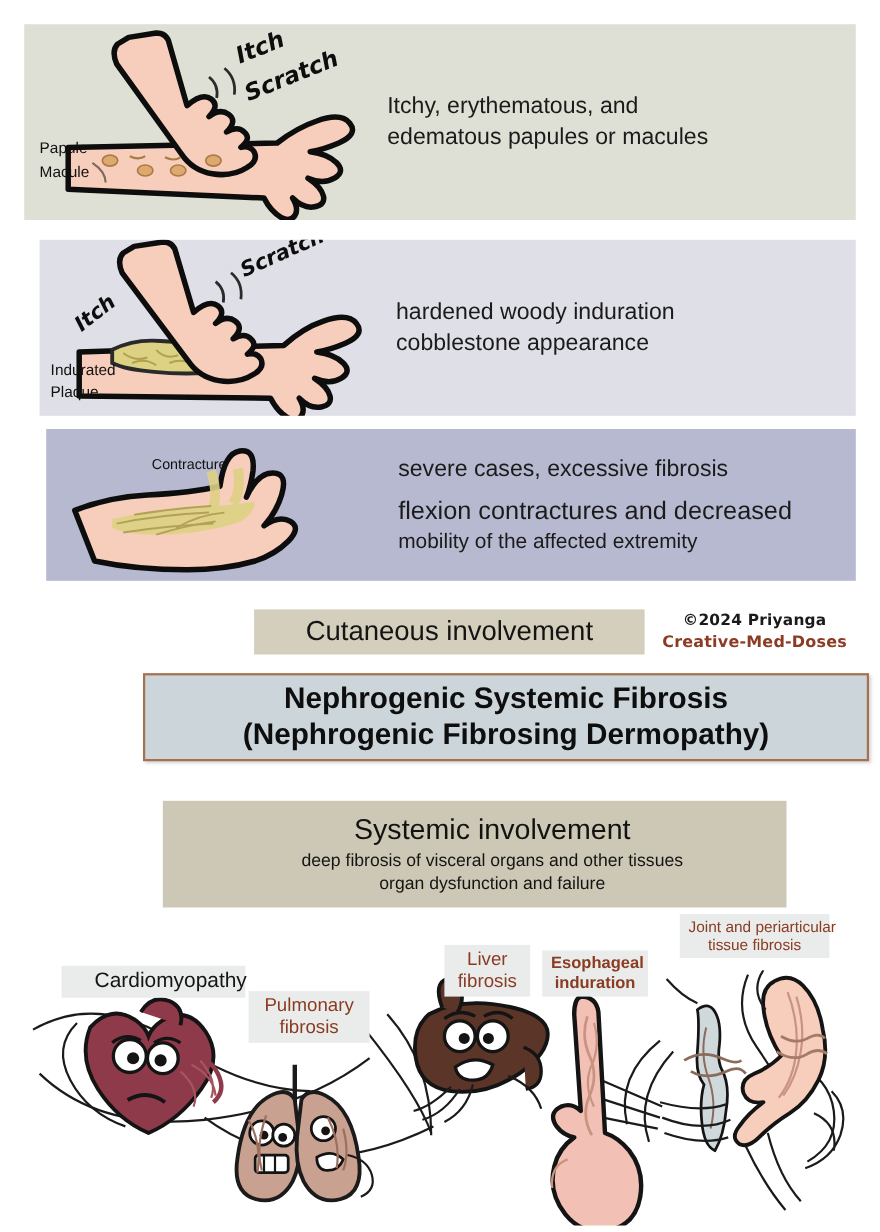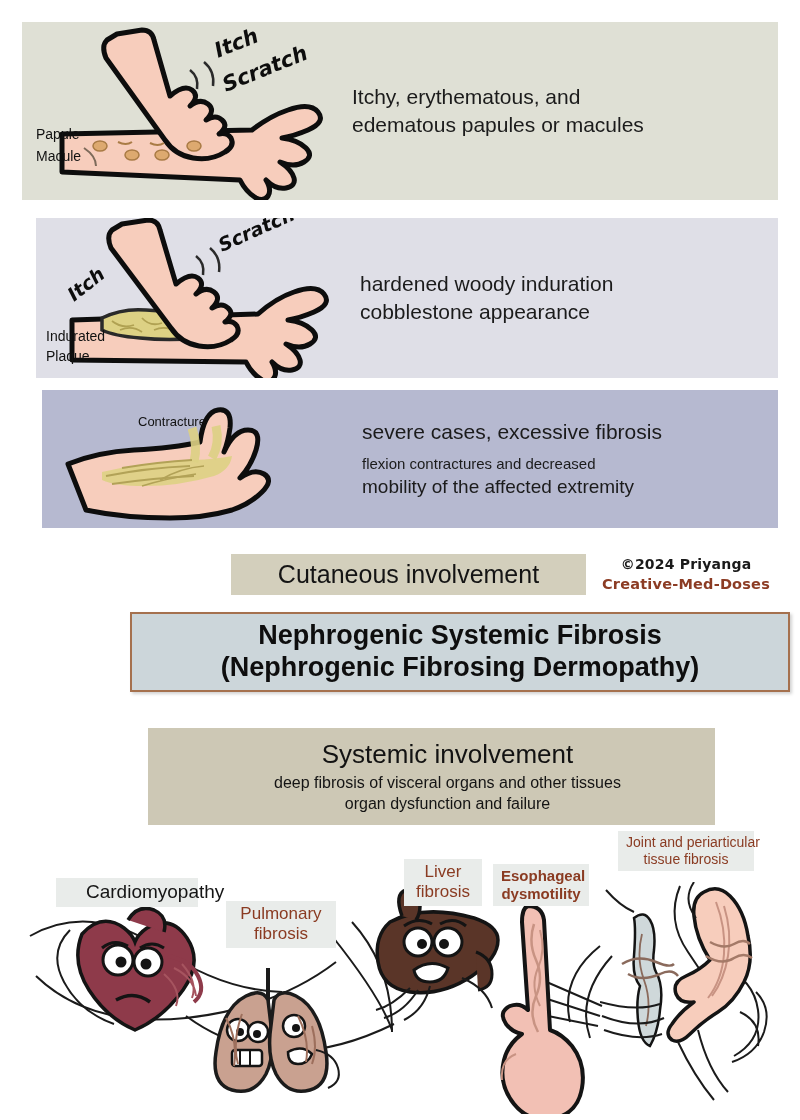--- a/index.html
+++ b/index.html
@@ -140,21 +140,21 @@
     position: absolute;
     background: #e9ecea;
     text-align: center;
     line-height: 1.2;
     padding: 3px 8px;
     box-sizing: border-box;
   }
   .organ-label .ol-line { display: block; white-space: nowrap; }
 
   #label-cardiomyopathy {
-    left: 56px; top: 52px; width: 142px;
+    left: 56px; top: 52px; width: 167px;
     font-size: 19px; color: #151515; padding-left: 30px;
   }
   #label-pulmonary {
     left: 226px; top: 75px; width: 110px;
     font-size: 17px; color: #8a3b22;
   }
   #label-liver {
     left: 404px; top: 33px; width: 78px;
     font-size: 17px; color: #8a3b22;
   }
@@ -254,21 +254,21 @@
 
       <path d="M60 82 q44 -10 92 -12 q22 -1 38 -4 q-2 14 -18 20 q-34 10 -70 10 q-28 0 -42 -6 Z" fill="#ddd184" opacity=".92"></path>
       <path d="M150 38 q6 18 2 34 M174 36 q4 18 -4 32" fill="#ddd184" stroke="#ddd184" stroke-width="9" opacity=".9"></path>
       <path d="M64 86 q40 -8 84 -10 M70 94 q42 -6 82 -8 M80 78 q36 -6 70 -8" stroke="#b2a257" stroke-width="1.8" fill="none"></path>
       <path d="M118 90 q20 -12 44 -14 M100 96 q26 -8 54 -12" stroke="#b2a257" stroke-width="1.6" fill="none"></path>
     </svg>
     <span class="art-label small" style="left:96px; top:24px;">Contracture</span>
   </div>
   <div class="panel-text">
     <span class="line" style="display:block;margin-bottom:8px;">severe cases, excessive fibrosis</span>
-    <span class="line" style="font-size:15px;">flexion contractures and decreased</span>
+    <span class="line" style="font-size:23px;">flexion contractures and decreased</span>
     <span class="line" style="font-size:19px;">mobility of the affected extremity</span>
   </div>
 </div>
 
 <div id="cutaneous-box">
   <span>Cutaneous involvement</span>
 </div>
 
 <div id="credit">
   <span class="credit-line1">©2024 Priyanga</span>
@@ -388,21 +388,21 @@
     <span class="ol-line">fibrosis</span>
   </div>
 
   <div class="organ-label" id="label-liver">
     <span class="ol-line">Liver</span>
     <span class="ol-line">fibrosis</span>
   </div>
 
   <div class="organ-label" id="label-esophageal">
     <span class="ol-line">Esophageal</span>
-    <span class="ol-line">dysmotility</span>
+    <span class="ol-line">induration</span>
   </div>
 
   <div class="organ-label" id="label-joint">
     <span class="ol-line">Joint and periarticular</span>
     <span class="ol-line">tissue fibrosis</span>
   </div>
 
 </div>
 
 </body></html>

